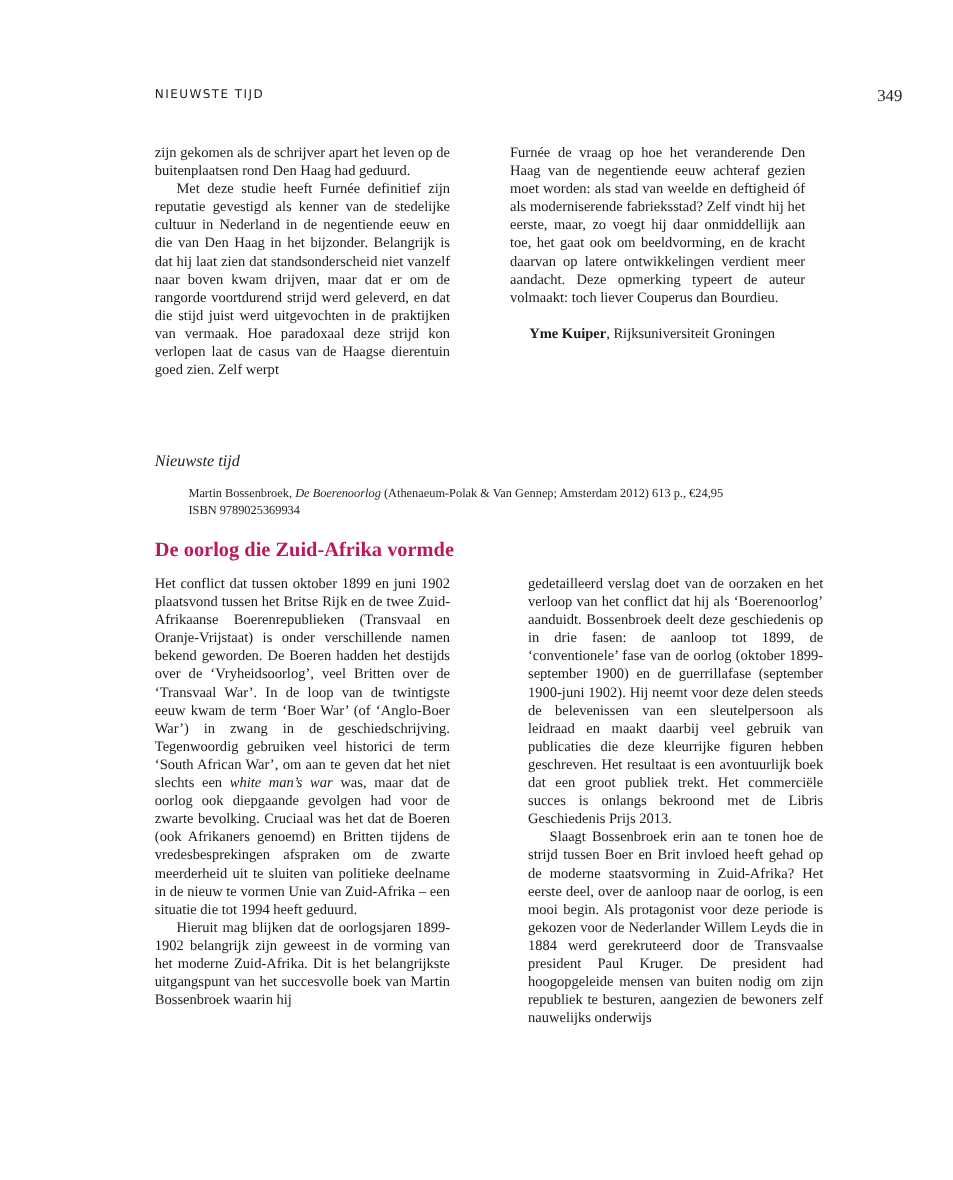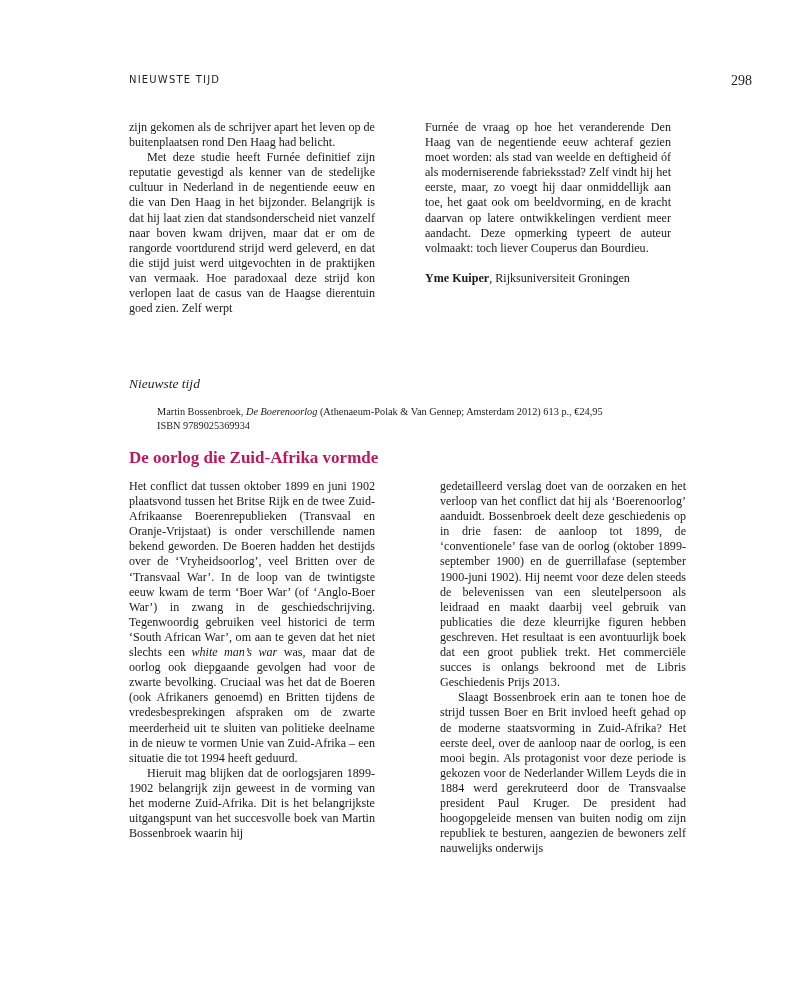--- a/index.html
+++ b/index.html
@@ -16,21 +16,21 @@
     .col {
       position: absolute; width: 246px;
       font-family: "Liberation Serif", serif; font-size: 12.1px; line-height: 15.1px;
       text-align: justify; color: #1a1a1a;
     }
     .col p { margin: 0; hyphens: manual; }
     .col p.indent { text-indent: 18px; }
     .col-left-top { left: 129px; top: 120px; }
     .col-right-top { left: 425px; top: 120px; }
     .reviewer { margin-top: 15px !important; text-align: left; }
-    .reviewer b { font-weight: bold; }
+    .reviewer b { font-weight: bold; margin-left: 16px; }
     .section-title {
       position: absolute; left: 129px; top: 376px;
       font-family: "Liberation Serif", serif; font-style: italic; font-size: 13.5px; color: #222;
     }
     .biblio {
       position: absolute; left: 129px; top: 405px; width: 540px;
       font-family: "Liberation Serif", serif; font-size: 10.3px; line-height: 13.5px; color: #222; margin-left: 28px;
     }
     .biblio i { font-style: italic; }
     .review-title {
@@ -42,24 +42,24 @@
     .footer {
       position: absolute; right: 139px; top: 988px;
       font-family: "DejaVu Sans", sans-serif; font-size: 16px; letter-spacing: 0.8px; color: #222;
     }
   </style>
 </head>
 <body>
 
 <div class="page">
   <div class="running-head">NIEUWSTE TIJD</div>
-  <div class="page-number">298</div>
+  <div class="page-number">349</div>
 
   <div class="col col-left-top">
-    <p>zijn gekomen als de schrijver apart het leven op de buitenplaatsen rond Den Haag had belicht.</p>
+    <p>zijn gekomen als de schrijver apart het leven op de buitenplaatsen rond Den Haag had geduurd.</p>
     <p class="indent">Met deze studie heeft Furnée definitief zijn reputatie gevestigd als kenner van de stedelijke cultuur in Nederland in de negentiende eeuw en die van Den Haag in het bijzonder. Belang­rijk is dat hij laat zien dat standsonderscheid niet vanzelf naar boven kwam drijven, maar dat er om de rangorde voortdurend strijd werd geleverd, en dat die stijd juist werd uitgevoch­ten in de praktijken van vermaak. Hoe para­doxaal deze strijd kon verlopen laat de casus van de Haagse dierentuin goed zien. Zelf werpt</p>
   </div>
 
   <div class="col col-right-top">
     <p>Furnée de vraag op hoe het veranderende Den Haag van de negentiende eeuw achteraf gezien moet worden: als stad van weelde en deftigheid óf als moderniserende fabrieksstad? Zelf vindt hij het eerste, maar, zo voegt hij daar onmid­dellijk aan toe, het gaat ook om beeldvorming, en de kracht daarvan op latere ontwikkelingen verdient meer aandacht. Deze opmerking ty­peert de auteur volmaakt: toch liever Couperus dan Bourdieu.</p>
     <p class="reviewer"><b>Yme Kuiper</b><span>, Rijksuniversiteit Groningen</span></p>
   </div>
 
   <div class="section-title">Nieuwste tijd</div>
 

